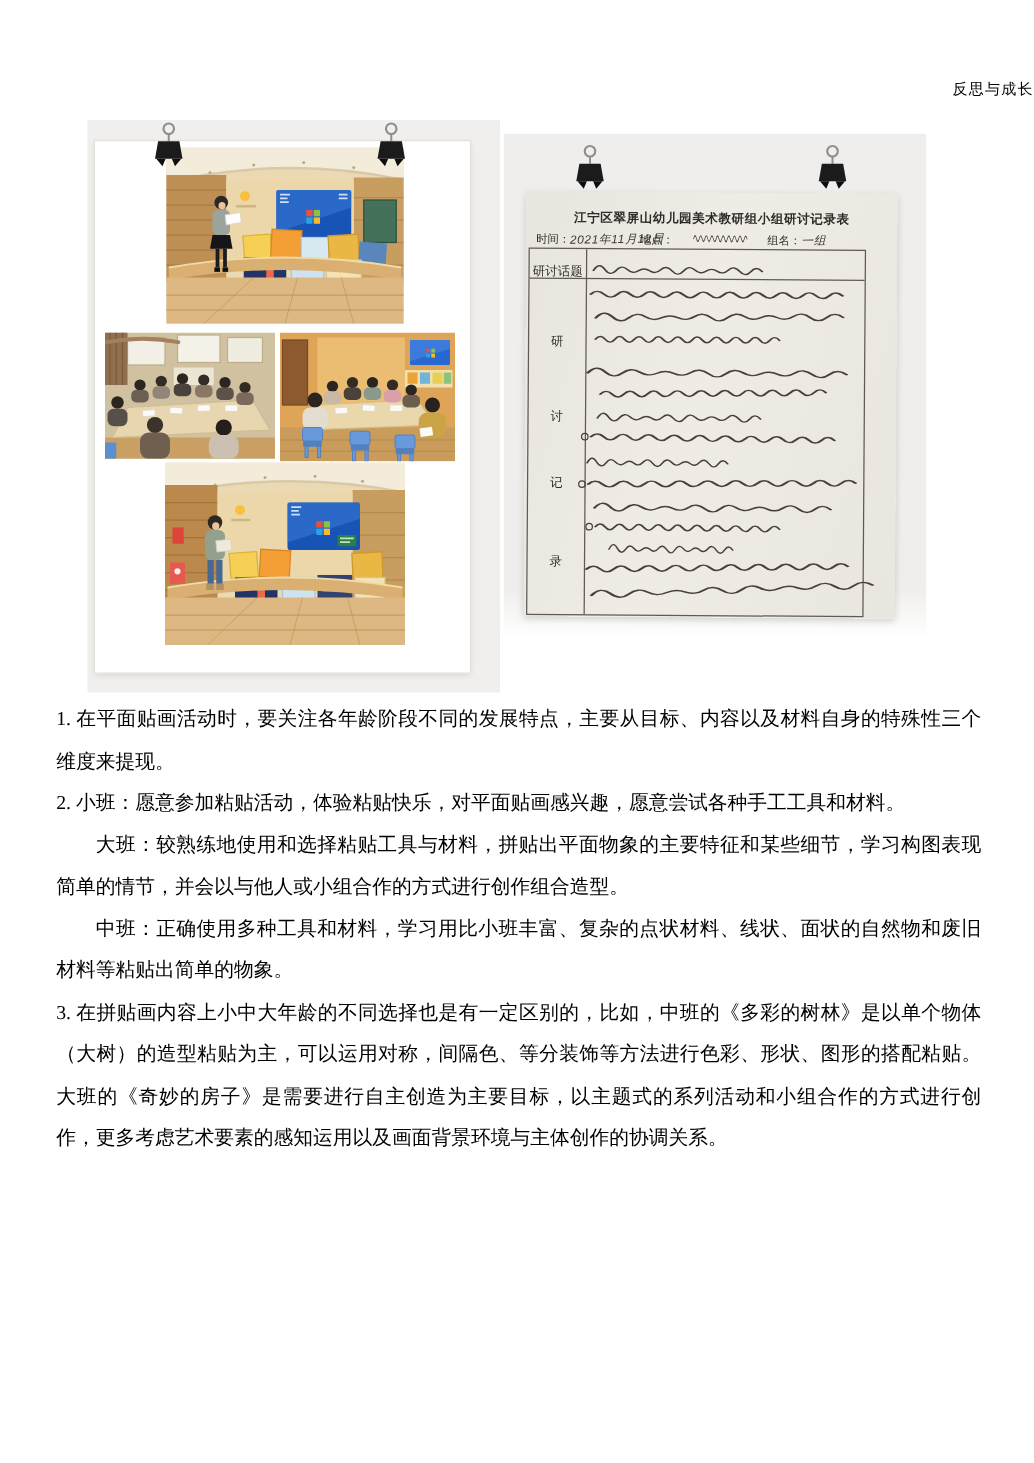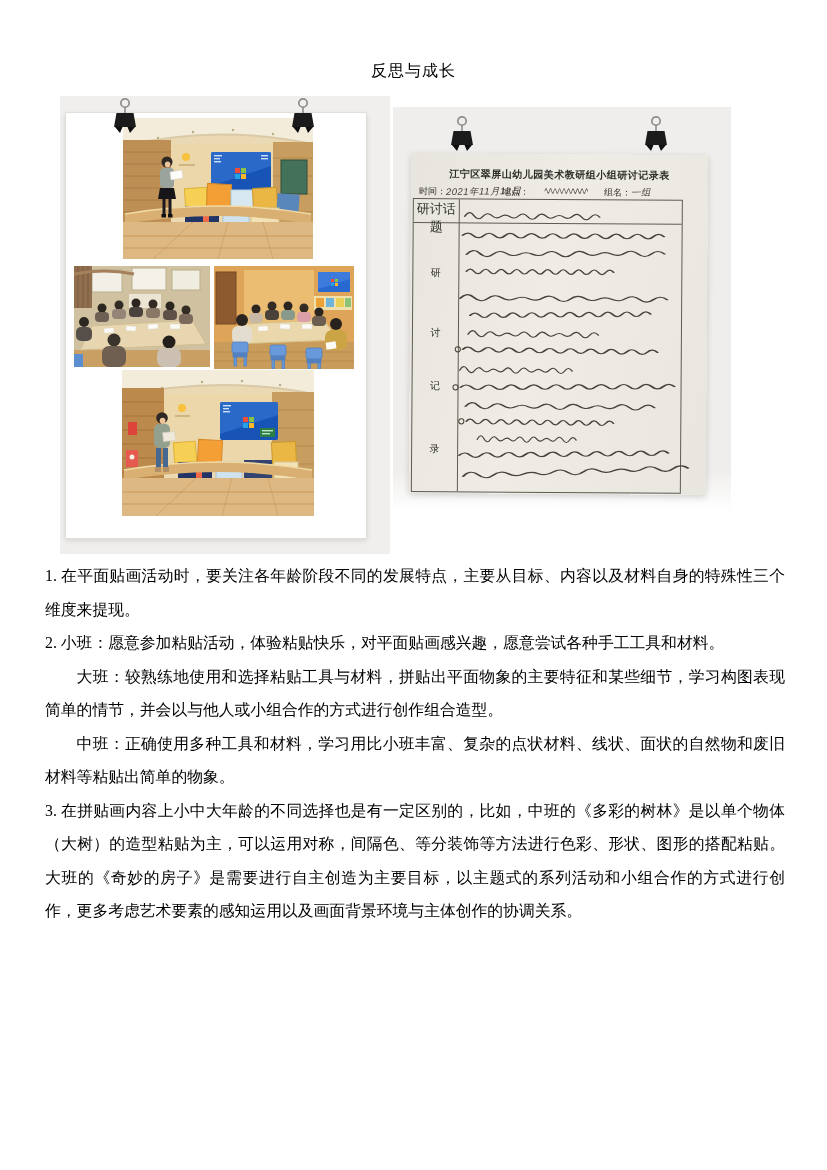--- a/index.html
+++ b/index.html
@@ -1,33 +1,33 @@
 <!DOCTYPE html>
 <html><head>
 <meta charset="utf-8">
 <style>
   html,body{margin:0;padding:0;}
   body{width:827px;height:1170px;background:#ffffff;position:relative;
        font-family:"Liberation Serif", serif;color:#000;}
   .page{width:827px;height:1170px;overflow:hidden;position:relative;}
 
   
-  h1.title{margin:60px 0 0;font-size:16px;font-weight:normal;text-align:center;
+  h1.title{margin:60px 0 0;font-size:12px;font-weight:normal;text-align:right;
            line-height:22px;letter-spacing:1px;}
   .body-text{margin:0 42px 0 45px;font-size:15.8px;line-height:33.5px;
              text-align:justify;text-justify:inter-ideograph;}
   p{margin:0;}
   .intro{margin-top:12px;text-indent:12px;}
   .heading{margin-top:5px;}
   .pt{}
   .pt.indent{text-indent:2em;}
 
   
   .figures{position:relative;height:477px;}
-  .fig{position:absolute;}
+  .fig{position:absolute;margin-left:10px;}
   .fig-left{left:60px;top:14px;width:330px;height:458px;background:#f0efed;}
   .fig-right{left:393px;top:25px;width:338px;height:404px;
              background:linear-gradient(#efeeec 90%, rgba(239,238,236,0));}
   .clip{position:absolute;z-index:5;}
   .card{position:absolute;left:5px;top:16px;width:300px;height:425px;background:#fff;
         border:1px solid #e2dfda;box-shadow:0 2px 5px rgba(0,0,0,.10);}
   .photo{position:absolute;display:block;filter:saturate(1.05);}
   .p1{left:57px;top:5px;}
   .p2{left:8px;top:153px;}
   .p3{left:148px;top:153px;}
@@ -44,21 +44,21 @@
   .sheet-fields .f{position:absolute;top:0;}
   .f-time{left:0;}
   .f-place{left:83px;}
   .f-group{left:185px;}
   .hand{font-style:italic;color:#3e3a33;font-size:9.5px;display:inline-block;
         transform:rotate(-1.2deg);letter-spacing:.5px;}
   .sheet-table{position:absolute;left:2px;top:45px;width:268px;height:292px;
                border:1px solid #5f5b52;}
   .tbl-vline{position:absolute;left:45px;top:0;bottom:0;width:1px;background:#5f5b52;}
   .tbl-hline{position:absolute;left:0;top:23px;width:100%;height:1px;background:#5f5b52;}
-  .topic-label{position:absolute;left:0;top:1px;width:45px;text-align:center;font-size:13px;}
+  .topic-label{position:absolute;left:0;top:11px;width:45px;text-align:center;font-size:10px;}
   .vchar{position:absolute;left:0;width:45px;text-align:center;font-size:10px;color:#2e2c28;}
   .vc0{top:67px;} .vc1{top:127px;} .vc2{top:180px;} .vc3{top:243px;}
   .hw-svg{position:absolute;left:0;top:0;}
 </style>
 </head>
 <body>
 
 <svg width="0" height="0" style="position:absolute" aria-hidden="true">
   <defs>
     <path id="sq" d="M0 4 q2.5 -4.5 5 0 t5 0 t5 0 t5 0 t5 0 t5 0 t5 0 t5 0 t5 0 t5 0 t5 0 t5 0 t5 0 t5 0 t5 0 t5 0 t5 0 t5 0 t5 0" fill="none" stroke="#474239" stroke-width="1.15" stroke-linecap="round"></path>

